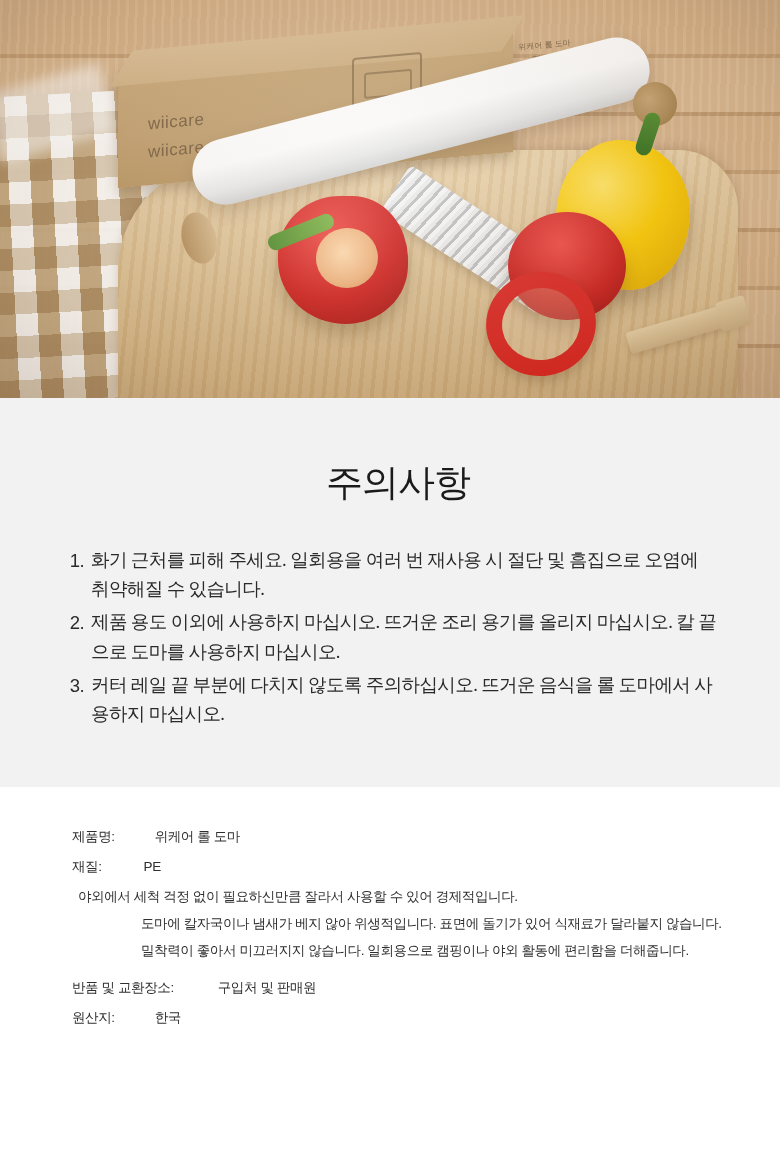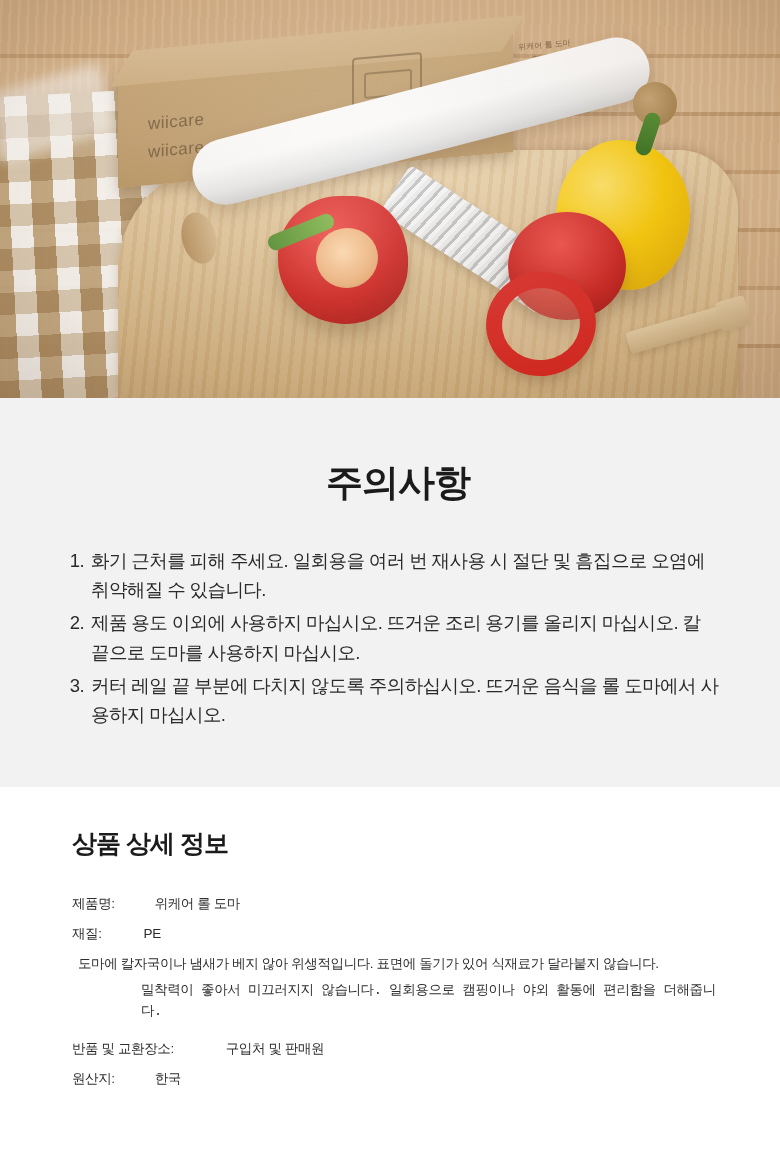--- a/index.html
+++ b/index.html
@@ -285,21 +285,21 @@
 
   
   .caution {
     background: #f2f2f2;
     padding: 60px 0 54px 0;
   }
   .caution h2 {
     margin: 0 0 38px 16px;
     text-align: center;
     font-size: 37px;
-    font-weight: bold;
+    font-weight: normal;
     letter-spacing: -1px;
     color: #1b1b1b;
   }
   .caution ol {
     margin: 0 auto;
     padding: 0;
     list-style: none;
     width: 660px;
   }
   .caution li {
@@ -311,20 +311,21 @@
     margin-bottom: 4px;
   }
   .caution li .num {
     width: 24px;
     flex: 0 0 24px;
     text-align: right;
     padding-right: 7px;
   }
   .caution li .txt {
     flex: 1;
+    font-family: Liberation Serif, serif;
   }
 
   
   .detail {
     padding: 40px 0 0 0;
     background: #fff;
   }
   .detail h3 {
     margin: 0 0 34px 72px;
     font-size: 25px;
@@ -350,21 +351,20 @@
   }
   .spec-feature .v {
     display: block;
   }
   .spec-feature .v span {
     display: block;
   }
   .spec-feature .v span + span {
     margin-left: 63px;
     margin-top: 6px;
-    font-family: Liberation Mono, monospace;
   }
 </style>
 </head>
 <body>
 
 <div class="page">
 
   <div class="hero">
     <div class="hero-wood"></div>
     <div class="cloth"></div>
@@ -411,44 +411,44 @@
         <span class="txt">제품 용도 이외에 사용하지 마십시오. 뜨거운 조리 용기를 올리지 마십시오. 칼 끝으로 도마를 사용하지 마십시오.</span>
       </li>
       <li>
         <span class="num">3.</span>
         <span class="txt">커터 레일 끝 부분에 다치지 않도록 주의하십시오. 뜨거운 음식을 롤 도마에서 사용하지 마십시오.</span>
       </li>
     </ol>
   </section>
 
   <section class="detail">
-    <h3>상품 상세 정보</h3>
     <div class="spec">
 
       <div class="spec-row">
         <span class="k">제품명:</span>
         <span class="v" style="margin-left:6px">위케어 롤 도마</span>
       </div>
 
 
       <div class="spec-row">
         <span class="k">재질:</span>
         <span class="v" style="margin-left:8px">PE</span>
       </div>
 
       <div class="spec-row spec-feature">
         <span class="v" style="margin-left:6px">
+          <span>야외에서 세척 걱정 없이 필요하신만큼 잘라서 사용할 수 있어 경제적입니다.</span>
           <span>도마에 칼자국이나 냄새가 베지 않아 위생적입니다. 표면에 돌기가 있어 식재료가 달라붙지 않습니다.</span>
           <span>밀착력이 좋아서 미끄러지지 않습니다. 일회용으로 캠핑이나 야외 활동에 편리함을 더해줍니다.</span>
         </span>
       </div>
 
       <div class="spec-row" style="margin-top:16px">
         <span class="k">반품 및 교환장소:</span>
-        <span class="v" style="margin-left:18px">구입처 및 판매원</span>
+        <span class="v" style="margin-left:10px">구입처 및 판매원</span>
       </div>
 
       <div class="spec-row">
         <span class="k">원산지:</span>
         <span class="v" style="margin-left:6px">한국</span>
       </div>
 
     </div>
   </section>
 

